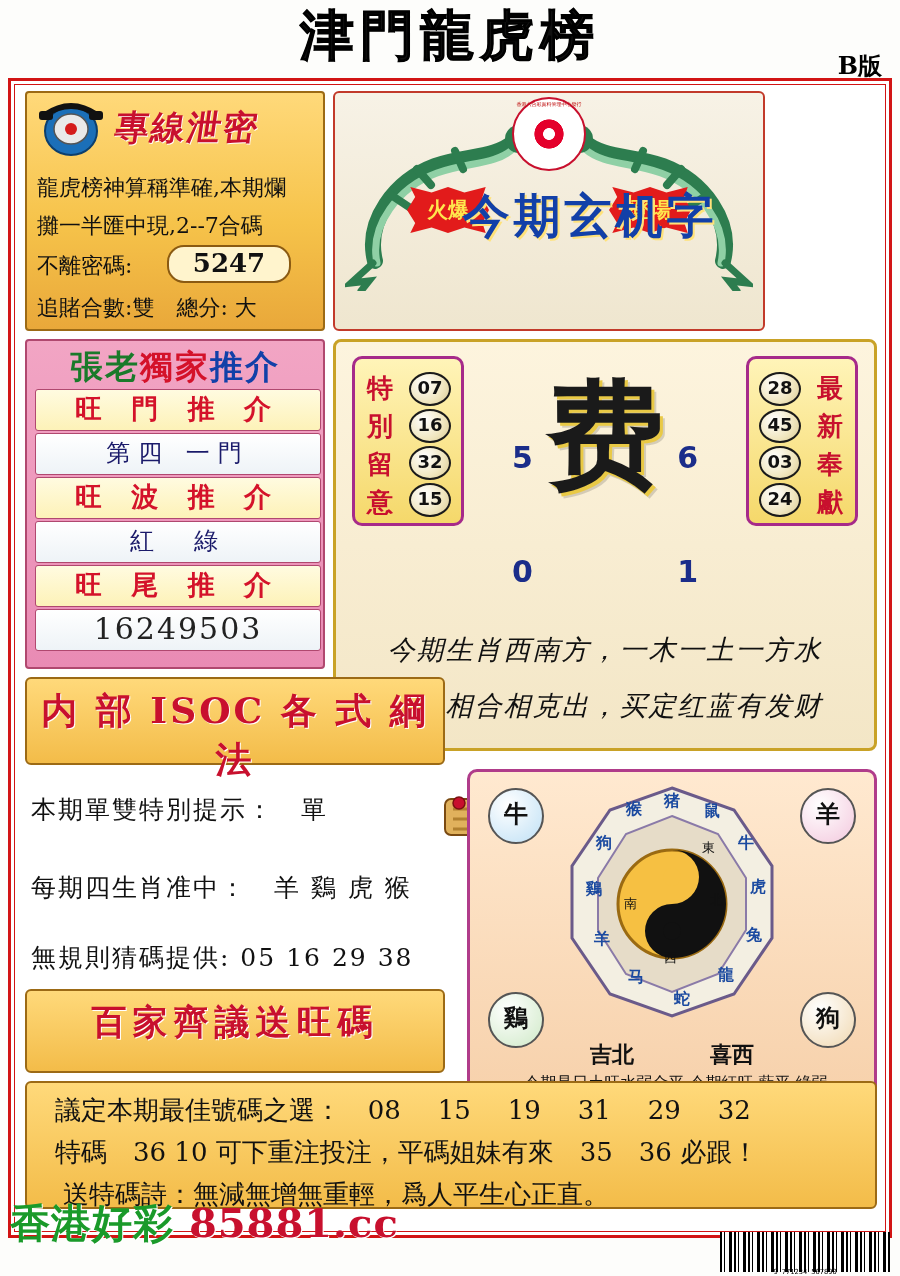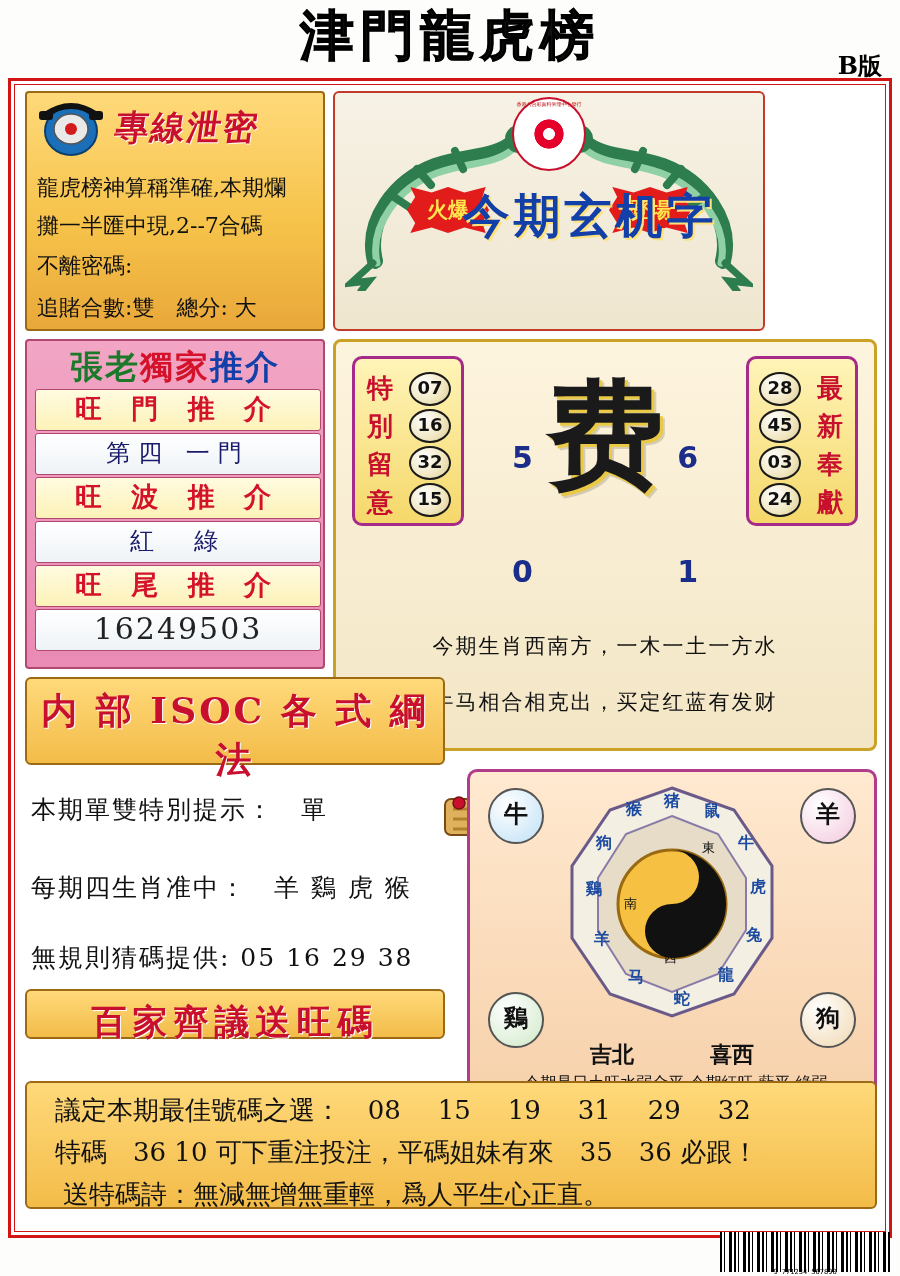--- a/index.html
+++ b/index.html
@@ -132,21 +132,21 @@
     letter-spacing:2px;
   }
   #il1{top:712px;}
   #il2{top:790px;}
   #il3{top:860px;}
   .fist{
     position:absolute;left:428px;top:706px;width:60px;height:60px;
   }
   
   #baijia{
-    left:14px;top:908px;width:420px;height:50px;
+    left:14px;top:908px;width:420px;height:84px;
     background:linear-gradient(180deg,#ffd97a 0%,#f3bc49 100%);
     border:2px solid #9c6a15;border-radius:6px;
   }
   #baijia .t{
     position:absolute;left:0;top:8px;width:100%;text-align:center;
     font-size:35px;font-weight:bold;color:#c8102e;
     font-family:"DejaVu Serif","Liberation Serif",serif;
     letter-spacing:6px;text-shadow:1px 1px 0 #fff;
   }
   
@@ -233,23 +233,24 @@
   .corner-num{
     position:absolute;font-size:30px;color:#1b2d8a;font-weight:bold;
     font-family:"DejaVu Sans","Liberation Sans",sans-serif;
   }
   #cn-tl{left:176px;top:98px;}
   #cn-tr{right:176px;top:98px;}
   #cn-bl{left:176px;top:212px;}
   #cn-br{right:176px;top:212px;}
   .poem{
     position:absolute;left:0;width:100%;text-align:center;
-    font-size:21px;color:#111;
+    font-size:27px;color:#111;
     font-family:"DejaVu Serif","Liberation Serif",serif;
     letter-spacing:2px;
+    font-style:italic;
   }
   #poem1{top:290px;}
   #poem2{top:346px;}
   
   #bagua{
     left:456px;top:688px;width:410px;height:360px;
     background:linear-gradient(180deg,#ffe9d0 0%,#f6cfa8 100%);
     border:3px solid #b03c8a;border-radius:10px;
   }
   .zodiac-chip{
@@ -341,20 +342,21 @@
         <ellipse cx="34" cy="28" rx="17" ry="15" fill="#e9e9e9" stroke="#555" stroke-width="1.5"></ellipse>
         <circle cx="34" cy="28" r="6" fill="#d41b1b"></circle>
         <path d="M8 14 Q34 -4 60 14" stroke="#111" stroke-width="6" fill="none" stroke-linecap="round"></path>
         <rect x="2" y="10" width="14" height="9" rx="3" fill="#111"></rect>
         <rect x="52" y="10" width="14" height="9" rx="3" fill="#111"></rect>
       </svg>
       <div class="hl-title">專線泄密</div>
       <div class="line l1">龍虎榜神算稱準確,本期爛</div>
       <div class="line l2">攤一半匯中現,2--7合碼</div>
       <div class="line l3">不離密碼:</div>
+      <div class="code-pill">5247</div>
       <div class="line l4">追賭合數:雙　總分: 大</div>
     </div>
 
     <div class="box" id="zhanglao">
       <div class="zl-title">
         <span class="g">張老</span><span class="r">獨家</span><span class="b">推介</span>
       </div>
       <div class="zl-row head" style="top:48px">旺 門 推 介</div>
       <div class="zl-row val" style="top:92px">第四 一門</div>
       <div class="zl-row head" style="top:136px">旺 波 推 介</div>
@@ -487,17 +489,21 @@
         <span>議定本期最佳號碼之選：</span>
         <span class="bb-nums">
           <span>08</span><span>15</span><span>19</span><span>31</span><span>29</span><span>32</span>
         </span>
       </div>
       <div class="bb-line" id="bb2">特碼　36 10 可下重注投注，平碼姐妹有來　35　36 必跟！</div>
       <div class="bb-line" id="bb3">送特碼詩：無減無增無重輕，爲人平生心正直。</div>
     </div>
   </div>
 
+  <div id="watermark">
+    <span class="green">香港好彩</span>
+    <span>85881.cc</span>
+  </div>
 
   <div id="barcode"></div>
   <div id="barcode-num">9 771234 567890</div>
 
 </div>
 
 </body></html>

